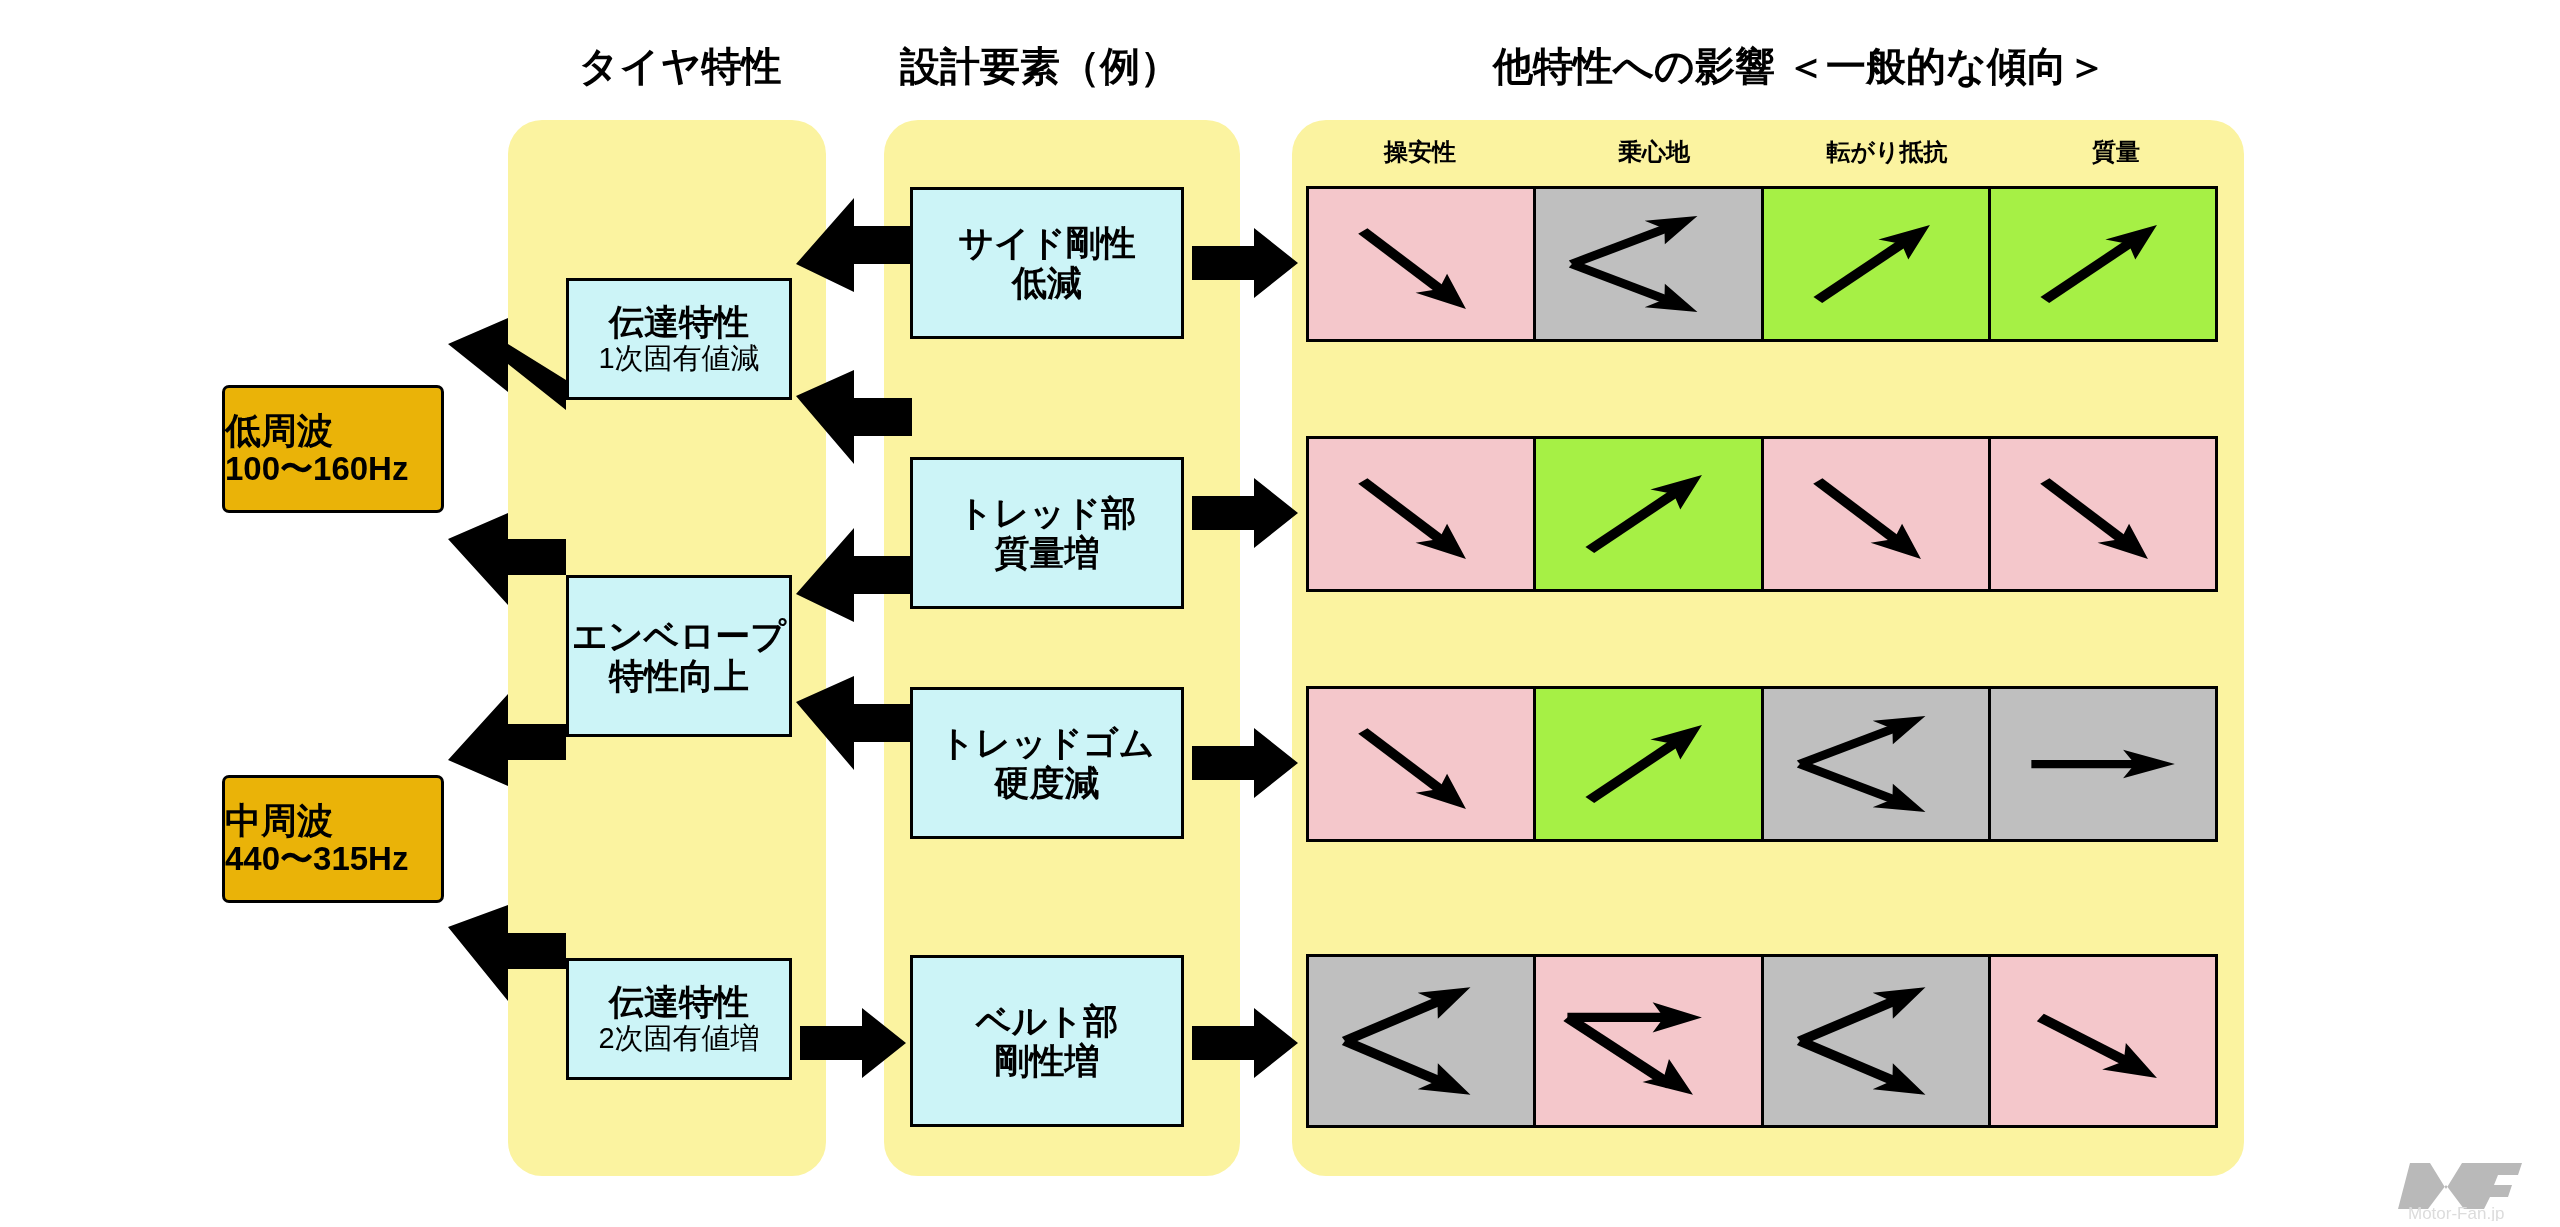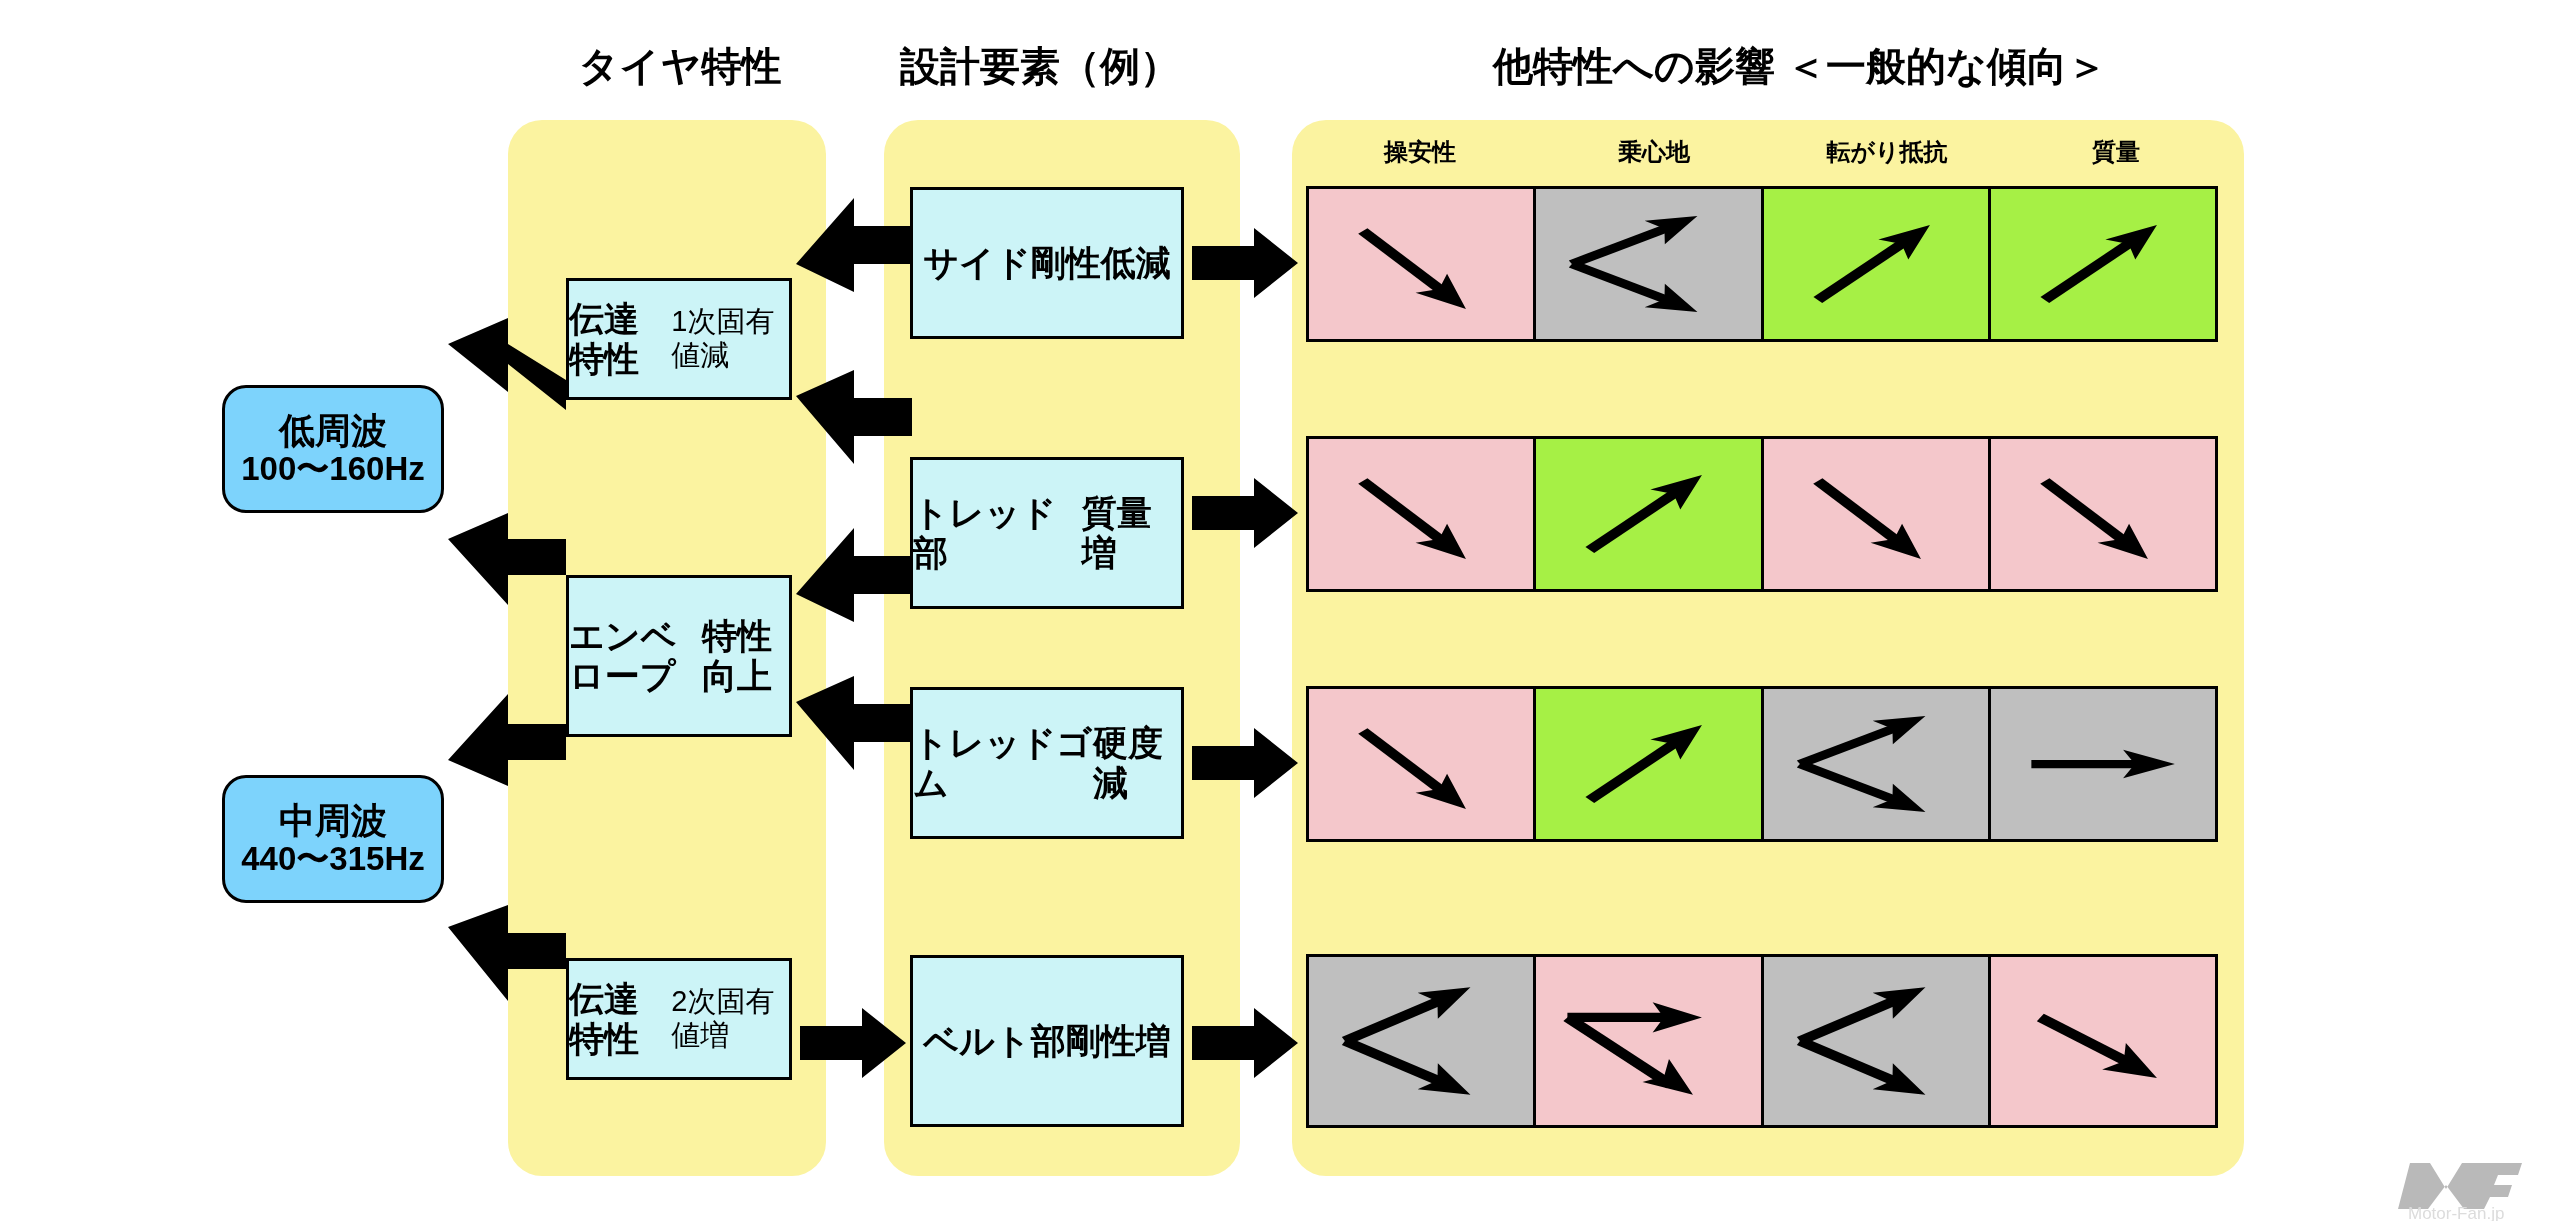--- a/index.html
+++ b/index.html
@@ -12,31 +12,31 @@
     font-size:40px;line-height:1;white-space:nowrap;
   }
 
   
   .ypanel{
     position:absolute;background:#fbf3a0;border-radius:34px;
   }
 
   
   .inbox{
-    position:absolute;background:#7dd3fc;border:3px solid #000;
-    border-radius:24px;display:flex;flex-direction:column;
-    align-items:center;justify-content:center;box-sizing:border-box;
+    position:absolute;background:#eab308;border:3px solid #000;
+    border-radius:7px;display:flex;flex-direction:column;
+    align-items:flex-start;justify-content:center;box-sizing:border-box;
   }
   .inbox .l1{font-size:36px;font-weight:bold;line-height:1.08;}
   .inbox .l2{font-size:33px;font-weight:bold;line-height:1.08;}
 
   
   .sqbox{
     position:absolute;background:#ccf4f7;border:3px solid #000;
-    display:flex;align-items:center;
+    display:flex;flex-direction:column;align-items:center;
     justify-content:center;box-sizing:border-box;
   }
   .sqbox .t1{font-size:35px;font-weight:bold;line-height:1.14;}
   .sqbox .t2{font-size:29px;font-weight:normal;line-height:1.16;}
 
   
   .mhead{
     position:absolute;font-size:24px;font-weight:bold;
     text-align:center;white-space:nowrap;line-height:1;
   }

